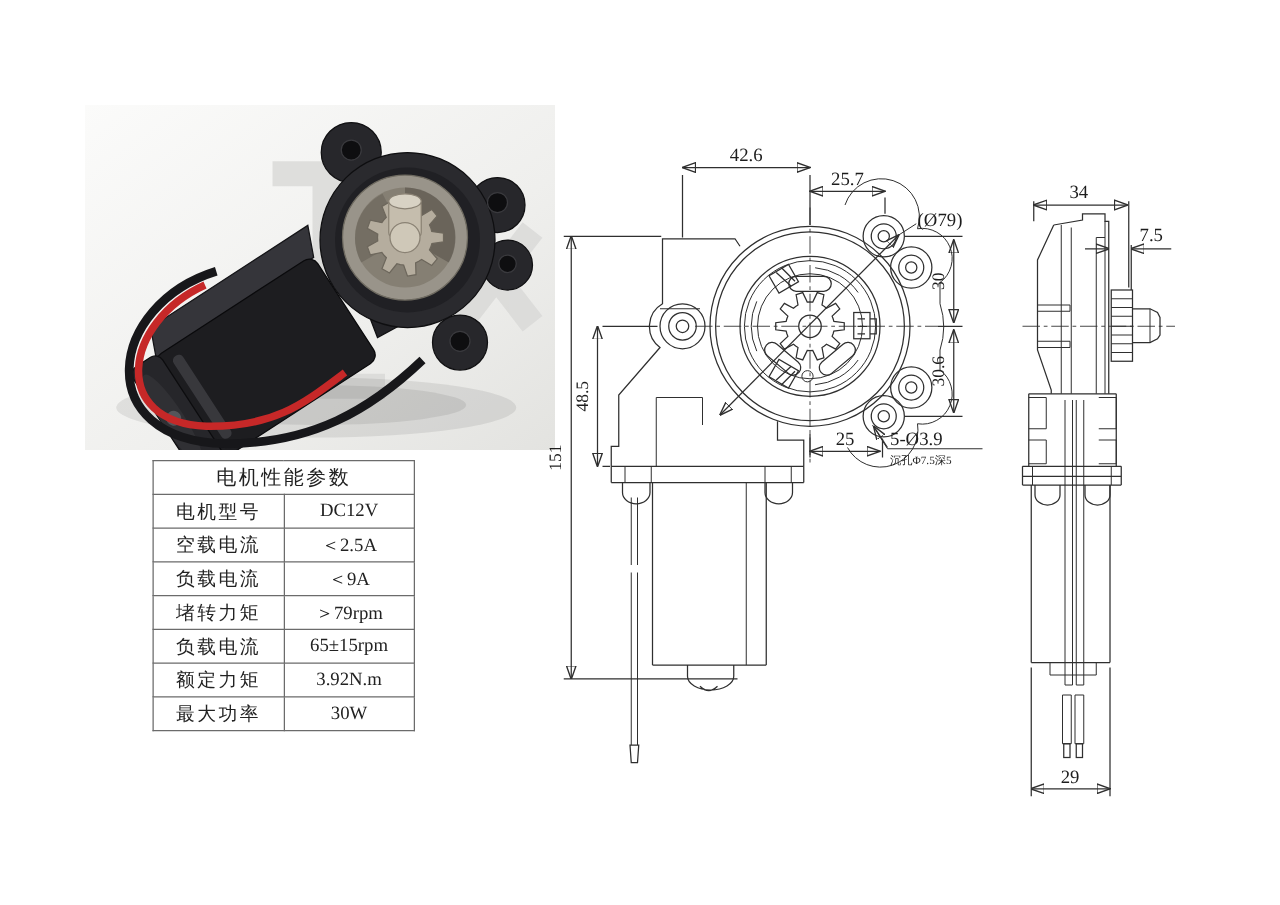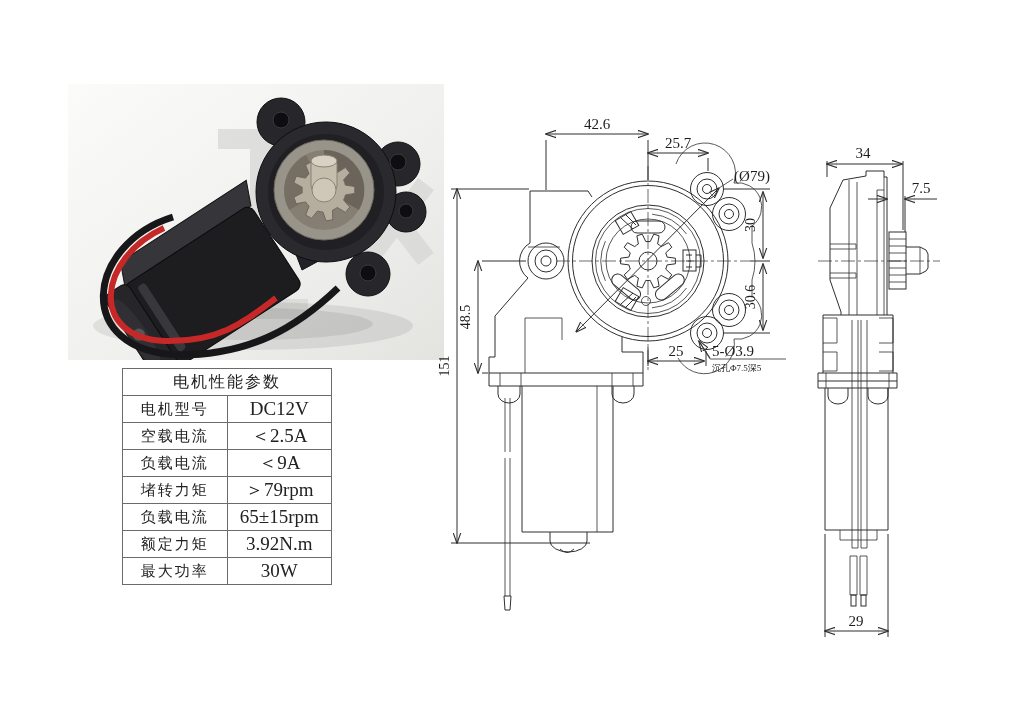--- a/index.html
+++ b/index.html
@@ -7,21 +7,21 @@
         font-family:"Liberation Serif","DejaVu Serif",serif;color:#222;}
   .title{position:absolute;left:0;right:0;top:16px;margin:0;text-align:center;
          font-size:27px;font-weight:normal;letter-spacing:1px;color:#161616;}
   .photo{position:absolute;left:68px;top:84px;width:376px;height:276px;}
   .spec-table{position:absolute;left:122px;top:368px;width:210px;border-collapse:collapse;
               table-layout:fixed;}
   .spec-table th,.spec-table td{border:1px solid #6b6b6b;height:26px;padding:0;
               text-align:center;font-family:"Liberation Serif","DejaVu Serif",serif;}
   .spec-table th{font-size:16px;font-weight:normal;letter-spacing:2px;}
   .spec-table td.lbl{font-size:15px;width:112px;letter-spacing:2px;}
-  .spec-table td.val{font-size:19px;margin-top:28px;}
+  .spec-table td.val{font-size:15px;margin-top:28px;}
   .drawing{position:absolute;left:428px;top:85px;width:584px;height:612px;}
   .drawing path,.drawing line,.drawing circle,.drawing rect,.drawing polygon,.drawing polyline{
       fill:none;stroke:#2f2f2f;stroke-width:1;}
   .drawing .thin{stroke-width:0.8;}
   .drawing .cl{stroke-width:0.7;stroke-dasharray:14 3 3 3;}
   .drawing text{fill:#1d1d1d;stroke:none;font-family:"Liberation Serif","DejaVu Serif",serif;}
   .dimtxt{font-size:15px;}
   .dimtxt-s{font-size:14px;}
   .notetxt{font-size:9px;}
   .fill-dark{fill:#111;stroke:none;}

